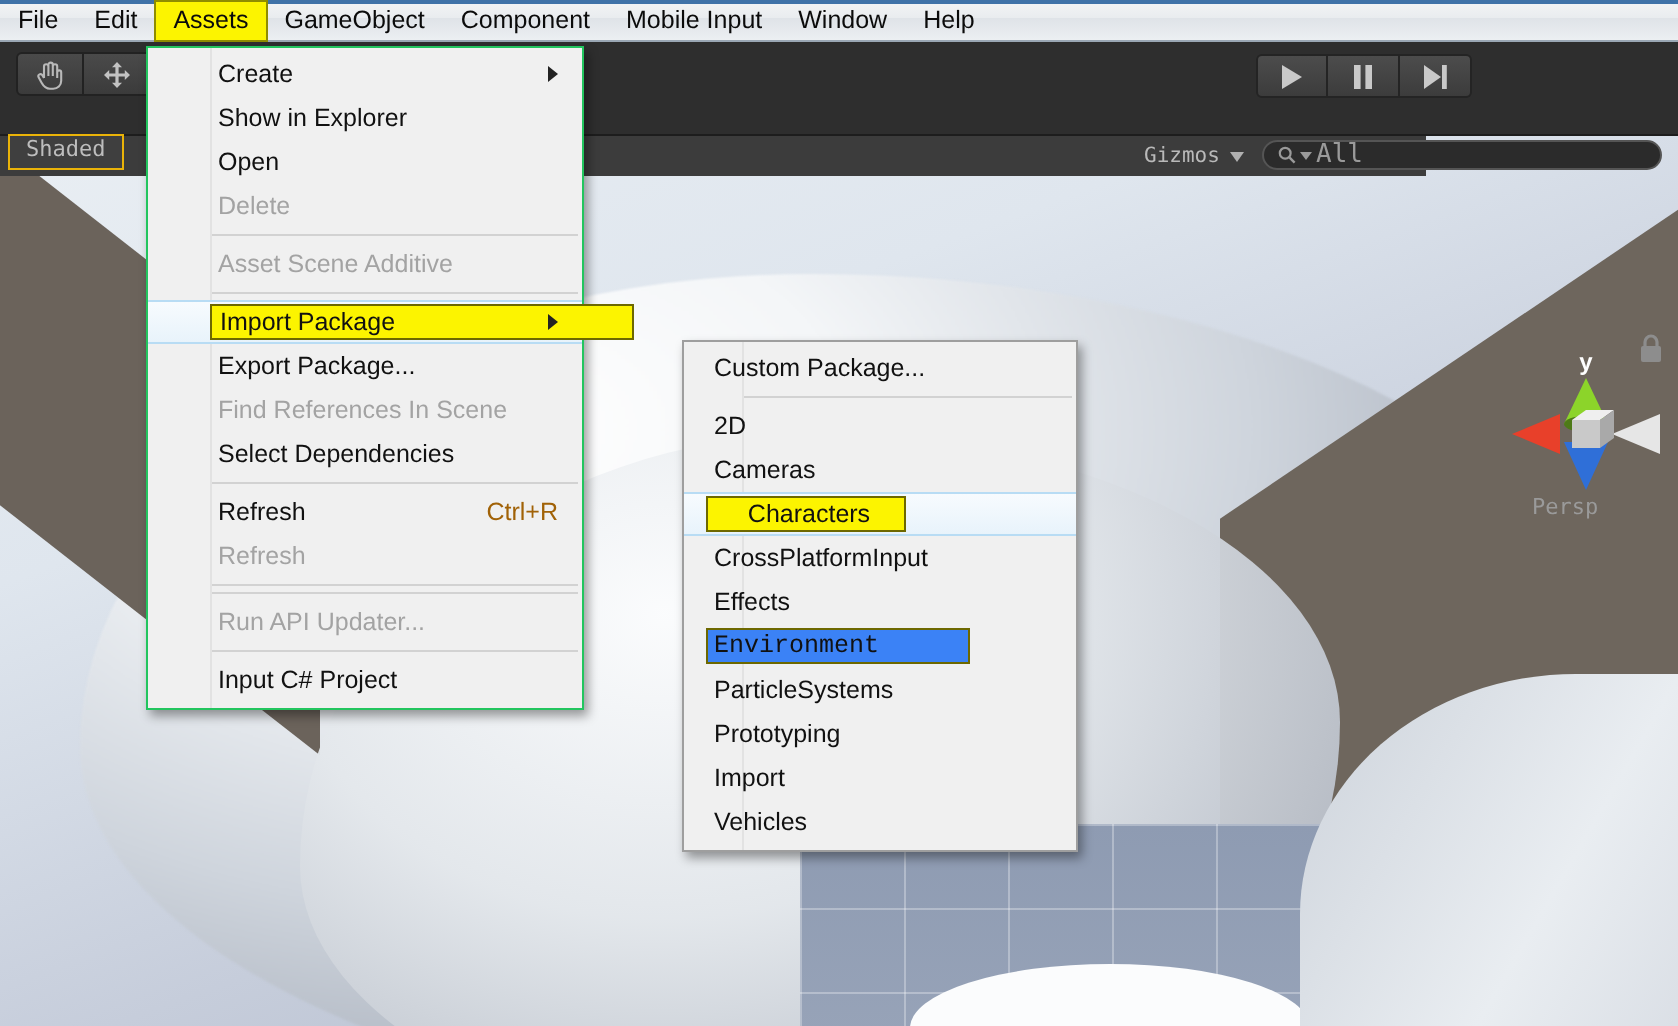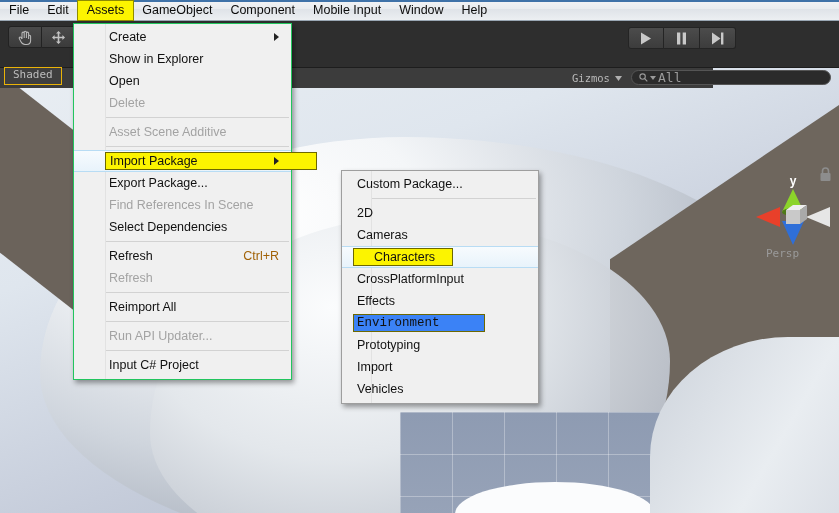--- a/index.html
+++ b/index.html
@@ -458,23 +458,20 @@
       </div>
       <div class="m-sep"></div>
       <div class="m-row">
         <span>Refresh</span>
         <span class="shortcut">Ctrl+R</span>
       </div>
       <div class="m-row disabled">
         <span>Refresh</span>
       </div>
       <div class="m-sep"></div>
-      <div class="m-row">
-        <span>Reimport All</span>
-      </div>
       <div class="m-sep"></div>
       <div class="m-row disabled">
         <span>Run API Updater...</span>
       </div>
       <div class="m-sep"></div>
       <div class="m-row">
         <span>Input C# Project</span>
       </div>
     </div>
 
@@ -496,20 +493,23 @@
       <div class="m-row">
         <span>CrossPlatformInput</span>
       </div>
       <div class="m-row">
         <span>Effects</span>
       </div>
       <div class="m-row">
         <span style="background: #3b82f6; outline: rgb(109, 104, 0) solid 1.5px; padding: 1px 0px 1px 3px; margin-left: -3px; min-width: 127px; display: inline-block; font-family: Liberation Mono, monospace;">Environment</span>
       </div>
       <div class="m-row">
+        <span>ParticleSystems</span>
+      </div>
+      <div class="m-row">
         <span>Prototyping</span>
       </div>
       <div class="m-row">
         <span>Import</span>
       </div>
       <div class="m-row">
         <span>Vehicles</span>
       </div>
     </div>
 

